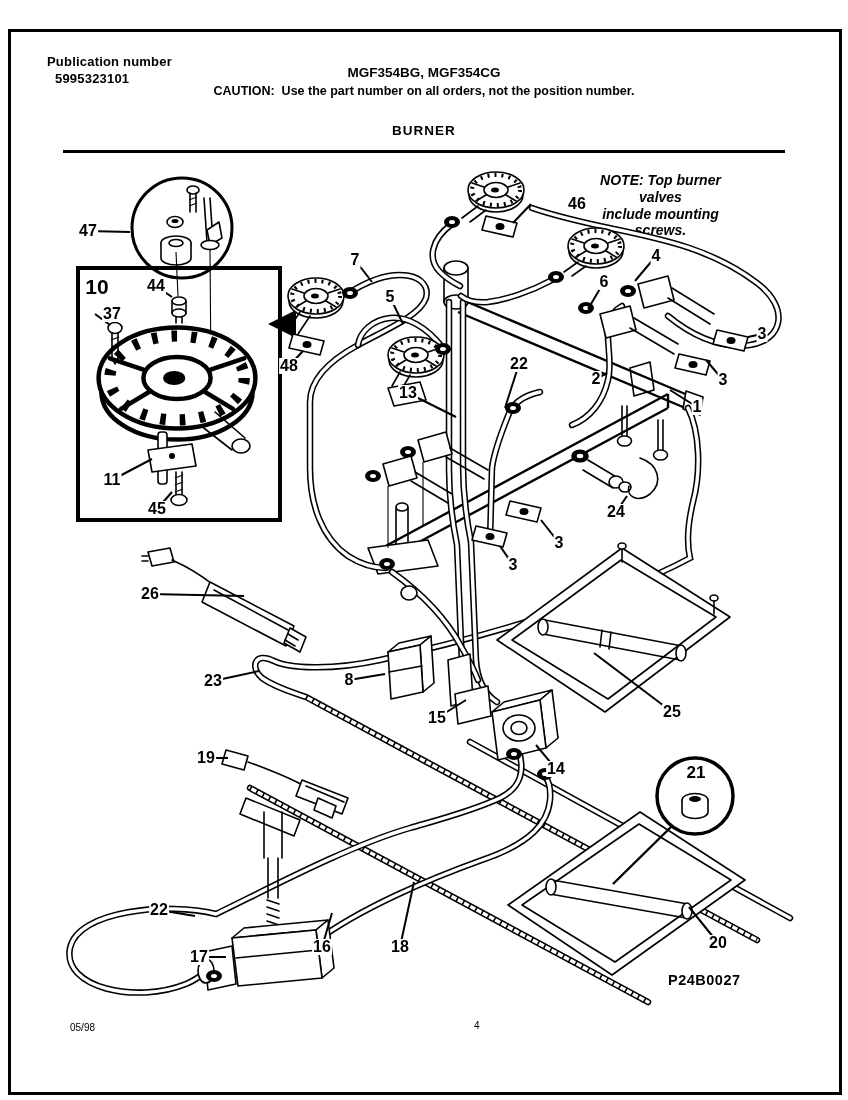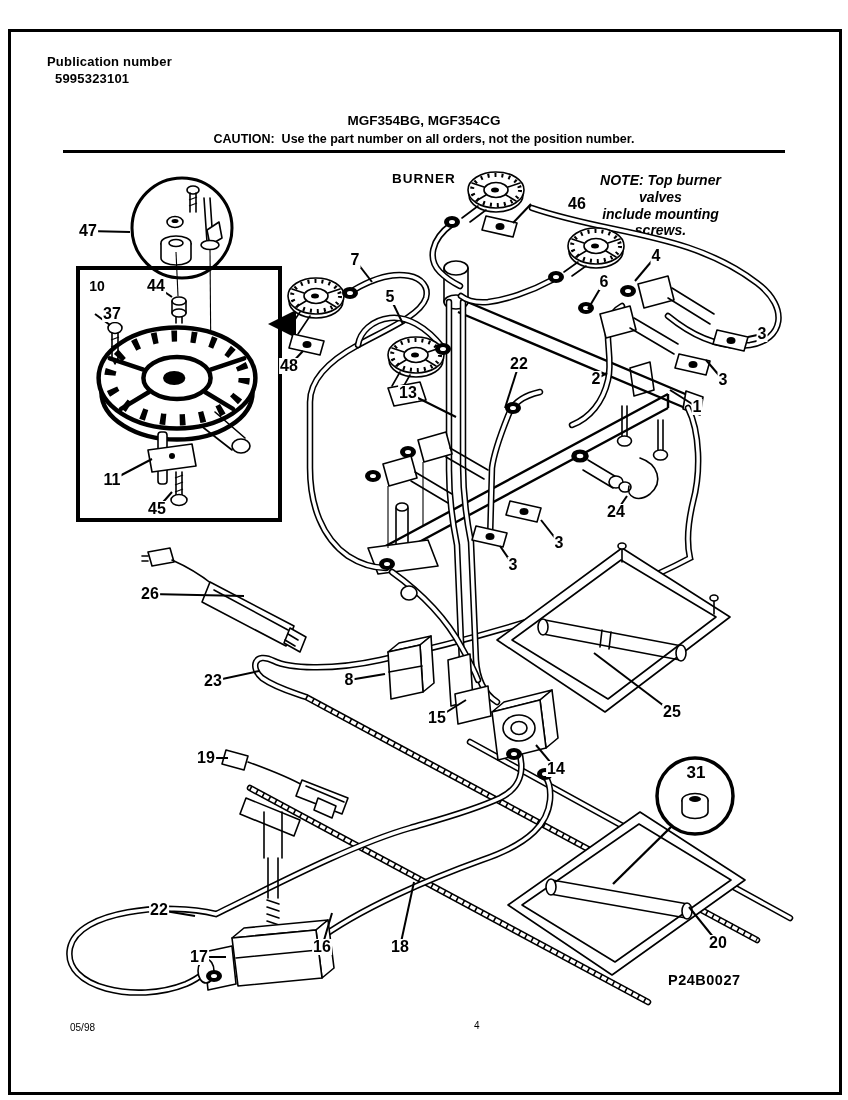--- a/index.html
+++ b/index.html
@@ -2,21 +2,21 @@
 <html><head>
 <meta charset="utf-8">
 <style>
   html,body{margin:0;padding:0;background:#e8e8e8;}
   .page{position:relative;width:848px;height:1100px;background:#ffffff;overflow:hidden;
         font-family:"Liberation Sans", sans-serif;color:#000;}
   .border-frame{position:absolute;left:8px;top:29px;width:828px;height:1060px;
         border:3px solid #000;}
   .txt{position:absolute;white-space:pre;}
   .pub{font-size:13px;font-weight:700;letter-spacing:0.2px;}
-  .center-line{left:0;right:0;text-align:center;margin-top:48px;}
+  .center-line{left:0;right:0;text-align:center;}
   .models{font-size:13.5px;font-weight:700;}
   .caution{font-size:12.5px;font-weight:700;}
   .section-title{font-size:13.5px;font-weight:700;letter-spacing:1px;}
   .rule{position:absolute;left:63px;top:150px;width:722px;height:2.5px;background:#000;}
   .note{position:absolute;left:578px;top:172px;width:165px;font-size:14px;font-weight:700;
         font-style:italic;line-height:1.2;text-align:center;}
   .diagram-id{font-size:14.5px;font-weight:700;letter-spacing:0.5px;}
   .footer{font-size:10px;font-weight:400;}
   svg{position:absolute;left:0;top:0;}
   .ln{fill:none;stroke:#000;stroke-width:1.6;stroke-linejoin:round;stroke-linecap:round;}
@@ -391,21 +391,21 @@
       <line x1="206" y1="758" x2="228" y2="758" stroke="#000" stroke-width="2"></line>
       <line x1="159" y1="910" x2="195" y2="916" stroke="#000" stroke-width="2"></line>
       <line x1="199" y1="957" x2="226" y2="957" stroke="#000" stroke-width="2"></line>
       <line x1="322" y1="947" x2="332" y2="913" stroke="#000" stroke-width="2"></line>
       <line x1="400" y1="947" x2="414" y2="882" stroke="#000" stroke-width="2"></line>
       <line x1="718" y1="943" x2="689" y2="907" stroke="#000" stroke-width="2"></line>
     </svg>
 
   <div id="labels">
       <div class="callout-label" style="left: 88px; top: 231px;">47</div>
-      <div class="callout-label" style="left: 97px; top: 286px; font-size: 14px;">10</div>
+      <div class="callout-label" style="left: 97px; top: 286px; font-size: 21px;">10</div>
       <div class="callout-label" style="left: 156px; top: 286px;">44</div>
       <div class="callout-label" style="left: 95px; top: 314px; margin-left: 17px;">37</div>
       <div class="callout-label" style="left: 112px; top: 480px;">11</div>
       <div class="callout-label" style="left: 157px; top: 509px;">45</div>
       <div class="callout-label" style="left: 289px; top: 366px;">48</div>
       <div class="callout-label" style="left: 355px; top: 260px;">7</div>
       <div class="callout-label" style="left: 390px; top: 297px;">5</div>
       <div class="callout-label" style="left: 531px; top: 204px; margin-left: 46px;">46</div>
       <div class="callout-label" style="left: 656px; top: 256px;">4</div>
       <div class="callout-label" style="left: 604px; top: 282px;">6</div>
@@ -418,21 +418,21 @@
       <div class="callout-label" style="left: 616px; top: 512px;">24</div>
       <div class="callout-label" style="left: 559px; top: 543px;">3</div>
       <div class="callout-label" style="left: 513px; top: 565px;">3</div>
       <div class="callout-label" style="left: 150px; top: 594px;">26</div>
       <div class="callout-label" style="left: 213px; top: 681px;">23</div>
       <div class="callout-label" style="left: 349px; top: 680px;">8</div>
       <div class="callout-label" style="left: 437px; top: 718px;">15</div>
       <div class="callout-label" style="left: 556px; top: 769px;">14</div>
       <div class="callout-label" style="left: 672px; top: 712px;">25</div>
       <div class="callout-label" style="left: 206px; top: 758px;">19</div>
-      <div class="callout-label" style="left: 696px; top: 772px; font-size: 17px;">31</div>
+      <div class="callout-label" style="left: 696px; top: 772px; font-size: 17px;">21</div>
       <div class="callout-label" style="left: 159px; top: 910px;">22</div>
       <div class="callout-label" style="left: 199px; top: 957px;">17</div>
       <div class="callout-label" style="left: 322px; top: 947px;">16</div>
       <div class="callout-label" style="left: 400px; top: 947px;">18</div>
       <div class="callout-label" style="left: 718px; top: 943px;">20</div>
     </div>
 
   <div class="txt diagram-id" style="left:668px;top:972px;">P24B0027</div>
   <div class="txt footer" style="left:70px;top:1022px;">05/98</div>
   <div class="txt footer" style="left:474px;top:1020px;">4</div>

